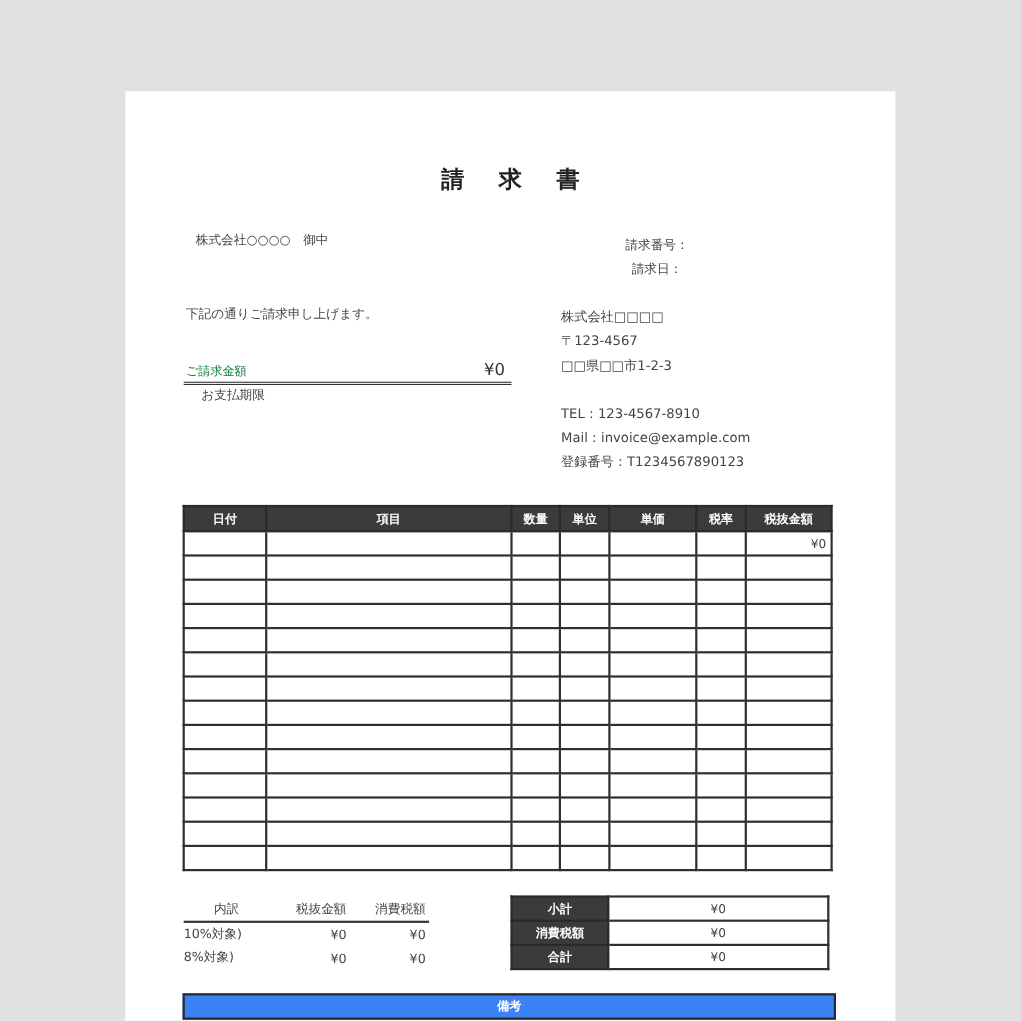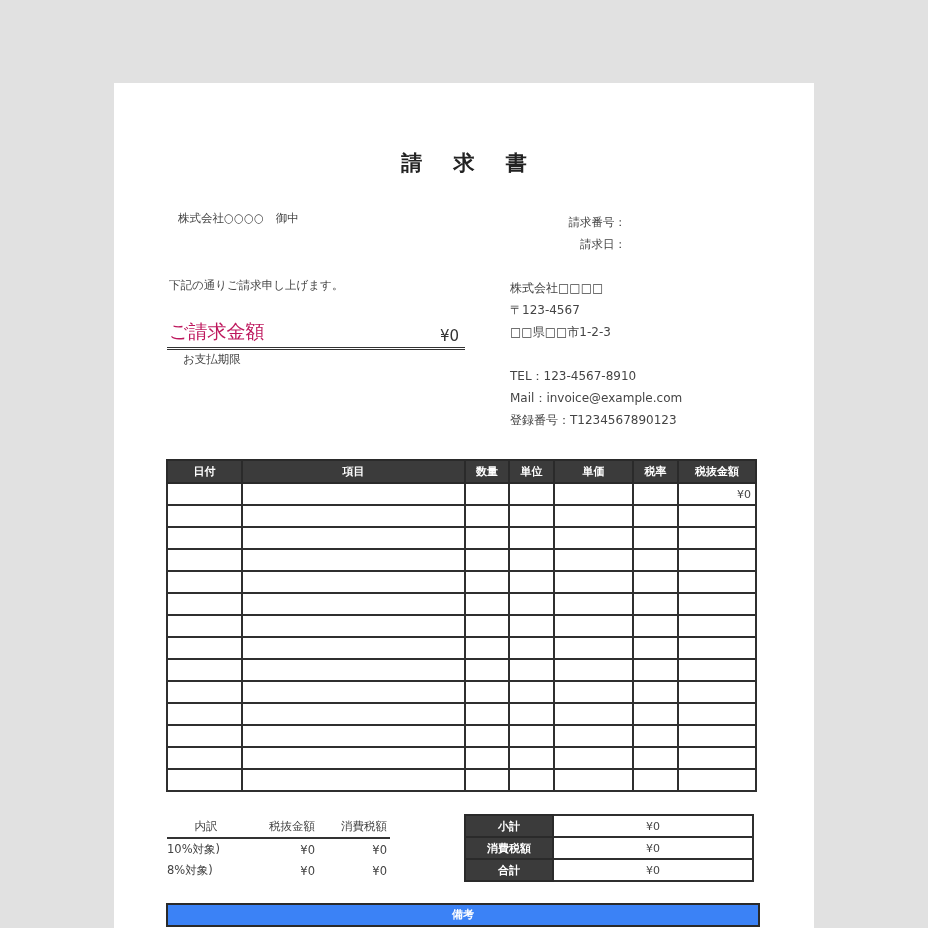--- a/index.html
+++ b/index.html
@@ -16,29 +16,29 @@
     background: #ffffff;
   }
   .abs { position: absolute; }
   .title {
     left: 0; width: 100%; top: 66px; text-align: center;
     font-size: 21px; font-weight: bold; color: #222; letter-spacing: 12px;
     padding-left: 12px; box-sizing: border-box;
   }
   .small { font-size: 11.5px; color: #444; white-space: nowrap; }
   .recipient { left: 64px; top: 128px; }
-  .meta { right: 188px; top: 128px; text-align: right; line-height: 22px; }
+  .meta { right: 188px; top: 128px; text-align: center; line-height: 22px; }
   .intro { left: 55px; top: 195px; }
   .amount-box {
     left: 53px; top: 238px; width: 298px; height: 24px;
     border-bottom: 3px double #333;
     display: flex; justify-content: space-between; align-items: flex-end;
     padding-bottom: 2px;
   }
-  .amount-label { font-size: 19px; color: #be185d; padding-left: 2px; }
+  .amount-label { font-size: 11px; color: #15803d; padding-left: 2px; }
   .amount-value { font-size: 15px; color: #333; padding-right: 6px; }
   .due { left: 69px; top: 269px; }
   .issuer { left: 396px; top: 194px; line-height: 22px; font-size: 12px; }
   .issuer .gap { height: 22px; }
 
   table.items {
     position: absolute; left: 52px; top: 376px;
     border-collapse: collapse; table-layout: fixed;
   }
   table.items th {

